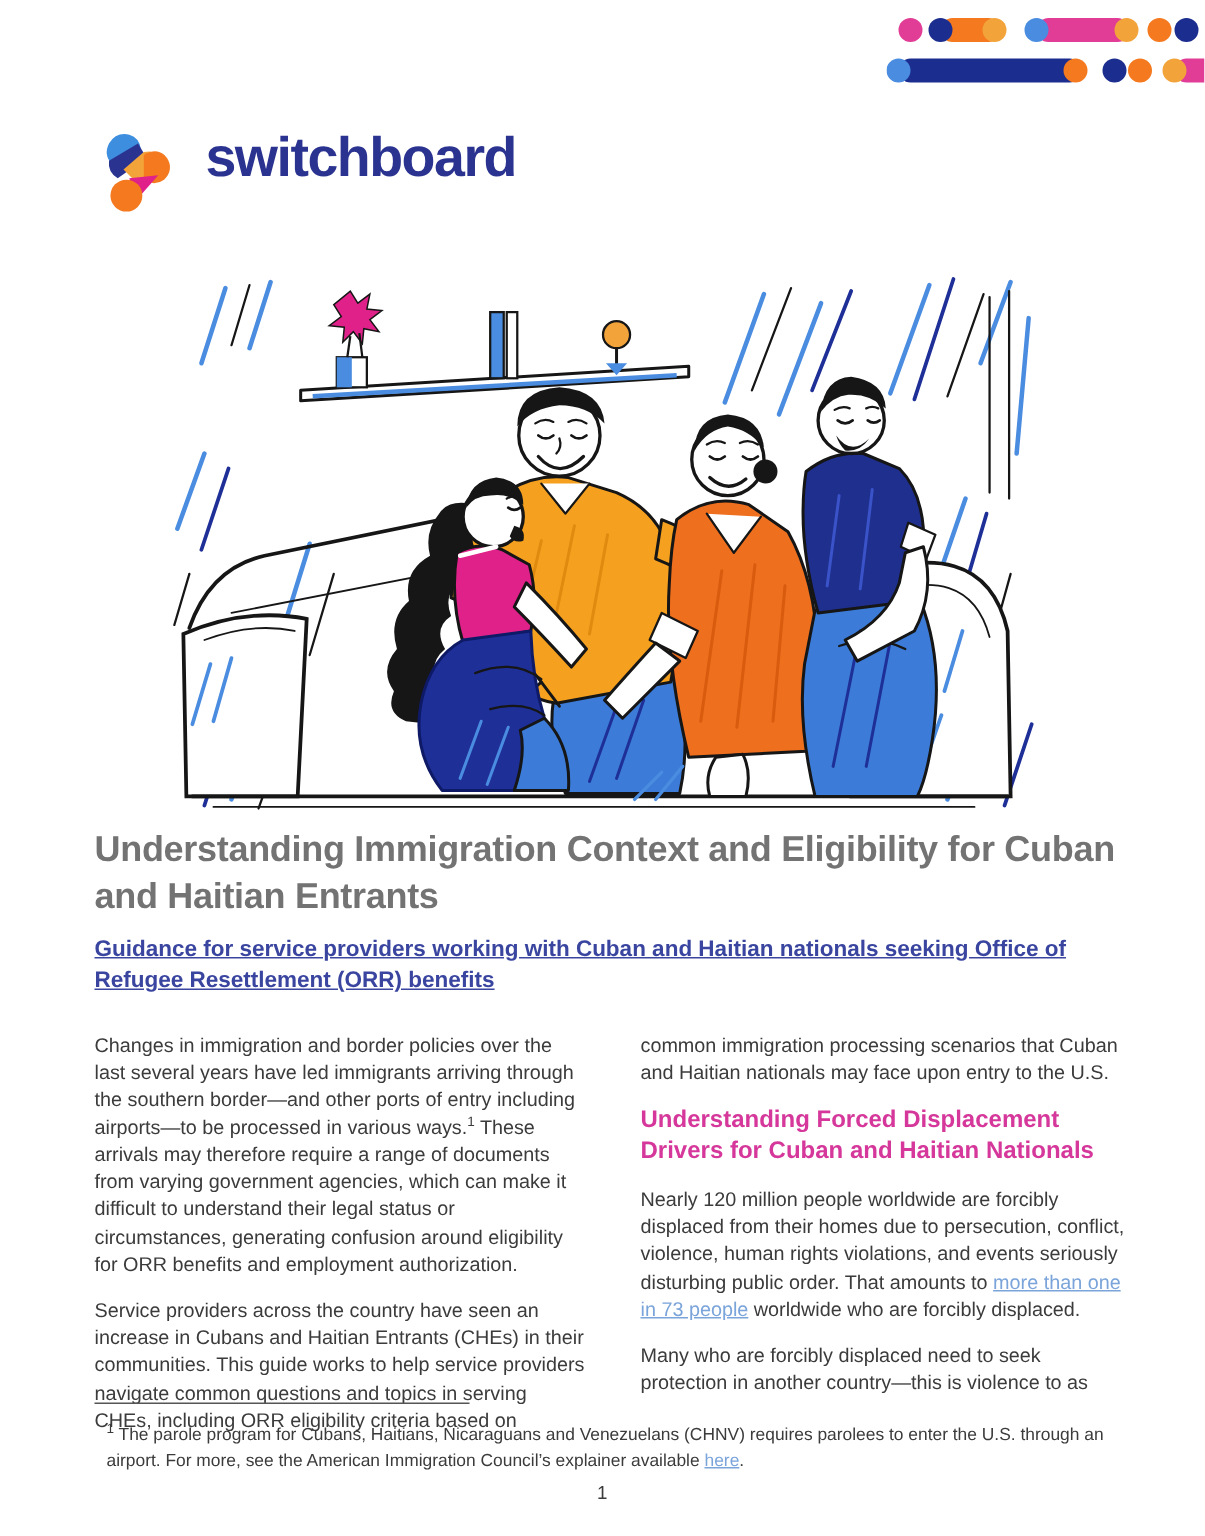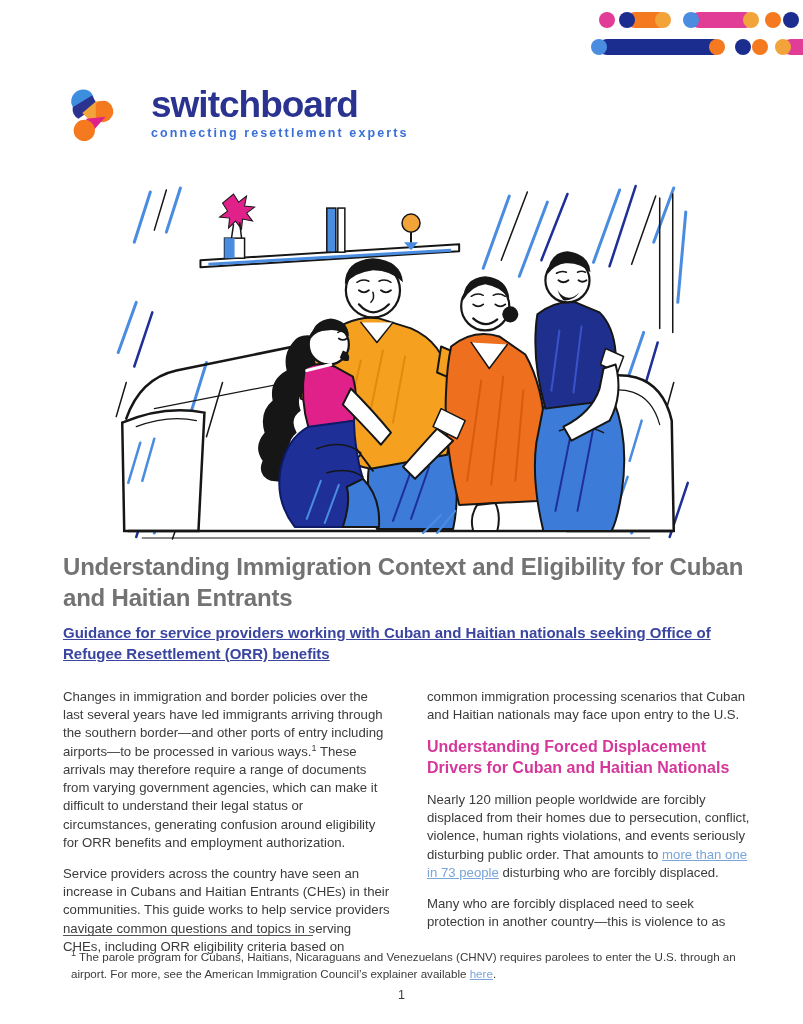--- a/index.html
+++ b/index.html
@@ -13,21 +13,21 @@
   }
   
   .dotband{position:absolute;top:12px;right:0;width:212px;height:48px;overflow:hidden;}
   .dotband .row{position:absolute;left:0;top:0;width:240px;height:16px;}
   .dotband .r2{top:27px;}
   .dot{position:absolute;height:16px;border-radius:999px;top:0;}
   .c-pink{background:#e13c96;} .c-navy{background:#1b2d8e;}
   .c-orange{background:#f4791f;} .c-amber{background:#f2a43b;}
   .c-blue{background:#4a8ce0;}
   
-  .logo{position:absolute;left:63px;top:84px;display:flex;align-items:flex-start;gap:30px;}
+  .logo{position:absolute;left:63px;top:84px;display:flex;align-items:flex-start;gap:16px;}
   .wordmark{color:#2b3390;font-size:37px;font-weight:bold;letter-spacing:-1px;line-height:1;margin-top:2px;}
   .tagline{color:#3a6fd8;font-size:12.5px;font-weight:bold;letter-spacing:2.1px;margin-top:3px;}
   
   .illustration{position:absolute;left:110px;top:180px;width:582px;height:366px;}
   
   .title{position:absolute;left:63px;top:552px;width:690px;color:#737373;
          font-size:24px;font-weight:bold;line-height:1.28;letter-spacing:-0.2px;}
   .subtitle{position:absolute;left:63px;top:622px;width:692px;color:#3a45a0;
          font-size:15px;font-weight:bold;line-height:1.4;text-decoration:underline;}
   
@@ -77,21 +77,20 @@
         <path d="M12,26 Q6,20 10,12 Q15,4 24,6 Q31,8 32,16 L20,30 Q14,30 12,26 Z" fill="#3e8ee0"></path>
         <path d="M10,24 L30,12 L36,22 L16,36 Q9,32 10,24 Z" fill="#2b3390"></path>
         <path d="M20,30 L34,18 Q42,16 46,22 Q50,29 45,35 L30,40 Z" fill="#f2a43b"></path>
         <path d="M34,20 Q44,14 50,22 Q55,30 48,37 Q41,42 34,37 Z" fill="#f4791f"></path>
         <path d="M24,36 L44,34 L28,52 Z" fill="#e0218a"></path>
         <circle cx="22" cy="48" r="11" fill="#f4791f"></circle>
       </svg>
     </span>
     <span>
       <div class="wordmark">switchboard</div>
-      <div class="tagline">connecting resettlement experts</div>
     </span>
   </div>
 
   <div class="illustration">
     <svg width="582" height="366" viewBox="0 0 580 365">
 
       <g stroke-linecap="round" fill="none">
         <g stroke="#4a8ce0" stroke-width="3">
           <line x1="40" y1="12" x2="24" y2="62"></line>
             <line x1="70" y1="8" x2="56" y2="52"></line>
@@ -248,21 +247,21 @@
   <div class="subtitle">Guidance for service providers working with Cuban and Haitian nationals seeking Office of Refugee Resettlement (ORR) benefits</div>
 
   <div class="columns">
     <div class="col">
       <p><span>Changes in immigration and border policies over the last several years have led immigrants arriving through the southern border—and other ports of entry including airports—to be processed in various ways.</span><sup>1</sup><span> These arrivals may therefore require a range of documents from varying government agencies, which can make it difficult to understand their legal status or circumstances, generating confusion around eligibility for ORR benefits and employment authorization.</span></p>
       <p>Service providers across the country have seen an increase in Cubans and Haitian Entrants (CHEs) in their communities. This guide works to help service providers navigate common questions and topics in serving CHEs, including ORR eligibility criteria based on</p>
     </div>
     <div class="col">
       <p>common immigration processing scenarios that Cuban and Haitian nationals may face upon entry to the U.S.</p>
       <div class="pink-heading">Understanding Forced Displacement Drivers for Cuban and Haitian Nationals</div>
-      <p><span>Nearly 120 million people worldwide are forcibly displaced from their homes due to persecution, conflict, violence, human rights violations, and events seriously disturbing public order. That amounts to </span><a href="#" class="body-link">more than one in 73 people</a><span> disturbing who are forcibly displaced.</span></p>
+      <p><span>Nearly 120 million people worldwide are forcibly displaced from their homes due to persecution, conflict, violence, human rights violations, and events seriously disturbing public order. That amounts to </span><a href="#" class="body-link">more than one in 73 people</a><span> worldwide who are forcibly displaced.</span></p>
       <p>Many who are forcibly displaced need to seek protection in another country—this is violence to as</p>
     </div>
   </div>
 
   <div class="footnote-rule"></div>
   <div class="footnote">
     <sup>1</sup><span> The parole program for Cubans, Haitians, Nicaraguans and Venezuelans (CHNV) requires parolees to enter the U.S. through an airport. For more, see the American Immigration Council’s explainer available </span><a href="#" class="body-link">here</a><span>.</span>
   </div>
 
   <div class="pagenum">1</div>

